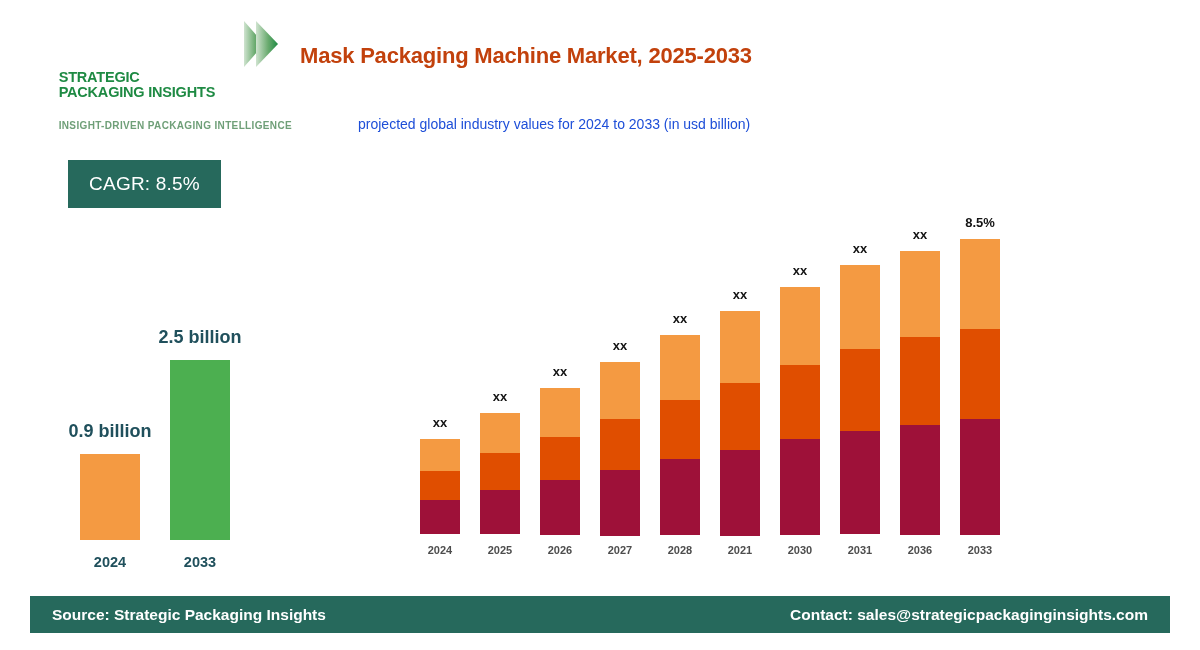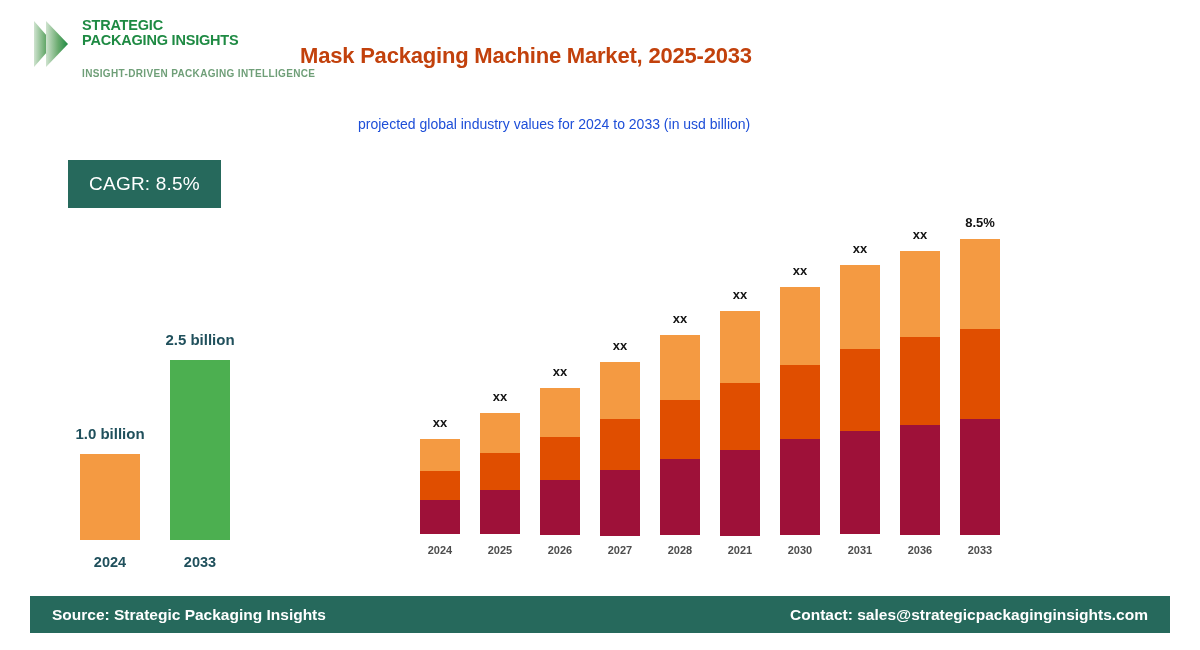--- a/index.html
+++ b/index.html
@@ -17,21 +17,22 @@
   }
 
   
   #logo {
     position: absolute;
     left: 32px;
     top: 18px;
     width: 260px;
     height: 58px;
     display: flex;
-    align-items: flex-start;
+    align-items: flex-end;
+    flex-direction: column;
   }
   #logo-mark {
     width: 44px;
     height: 52px;
     flex: 0 0 44px;
     margin-right: 6px;
   }
   #logo-text {
     display: flex;
     flex-direction: column;
@@ -106,21 +107,21 @@
   }
   .lc-bar {
     width: 60px;
     position: absolute;
     bottom: 0;
   }
   .lc-value {
     position: absolute;
     width: 140px;
     text-align: center;
-    font-size: 15px;
+    font-size: 18px;
     font-weight: bold;
     color: #20505C;
     white-space: nowrap;
   }
   .lc-year {
     position: absolute;
     bottom: 0;
     width: 60px;
     text-align: center;
     font-size: 14.5px;
@@ -216,21 +217,21 @@
 <div id="page-subtitle">projected global industry values for 2024 to 2033 (in usd billion)</div>
 
 <div id="cagr-badge">
   <span>CAGR: 8.5%</span>
 </div>
 
 <div id="left-chart">
     <div class="lc-bar-wrap" style="left: 25px; height: 86px;">
       <div class="lc-bar" style="height: 86px; background: rgb(244, 154, 66);"></div>
     </div>
-    <div class="lc-value" style="left: -15px; bottom: 128px;">1.0 billion</div>
+    <div class="lc-value" style="left: -15px; bottom: 128px;">0.9 billion</div>
     <div class="lc-year" style="left: 25px;">2024</div>
     <div class="lc-bar-wrap" style="left: 115px; height: 180px;">
       <div class="lc-bar" style="height: 180px; background: rgb(76, 175, 80);"></div>
     </div>
     <div class="lc-value" style="left: 75px; bottom: 222px;">2.5 billion</div>
     <div class="lc-year" style="left: 115px;">2033</div>
   </div>
 
 <div id="stacked-chart">
     <div class="sb-col" style="left: 14px; height: 100%;">

